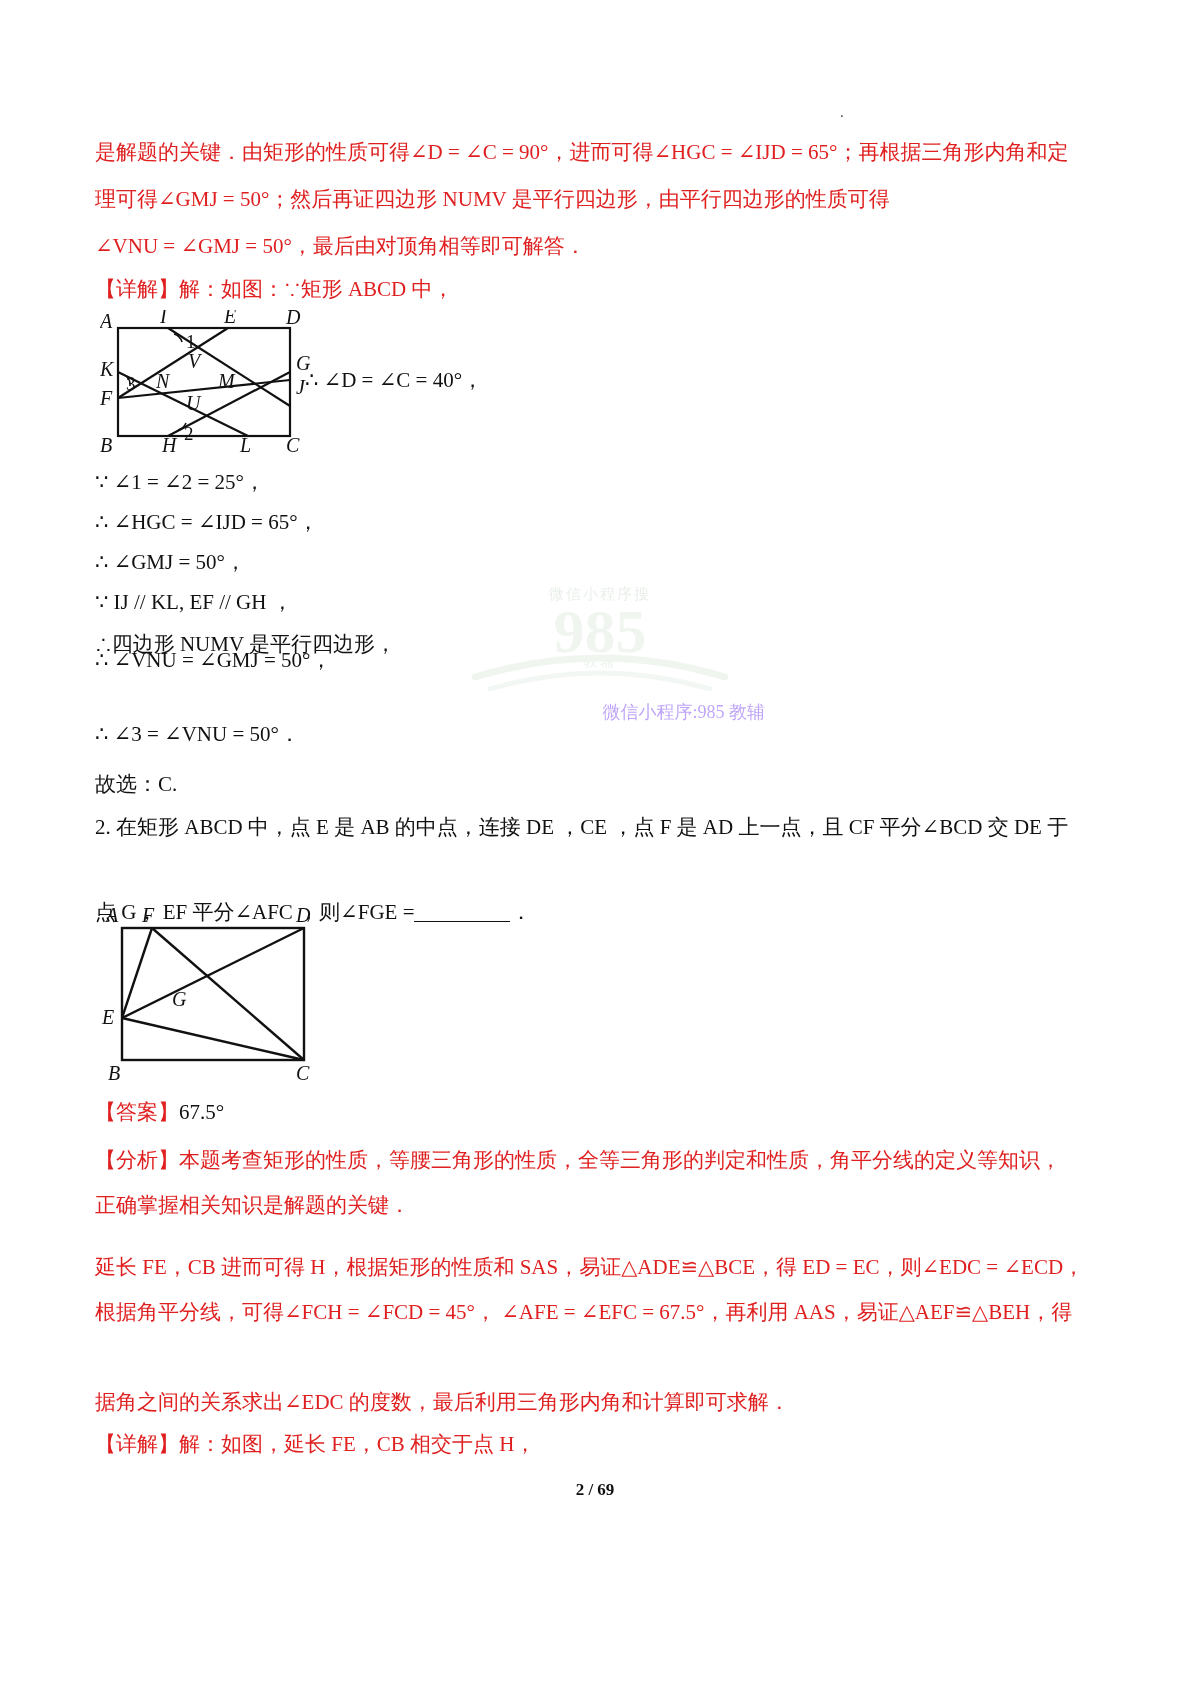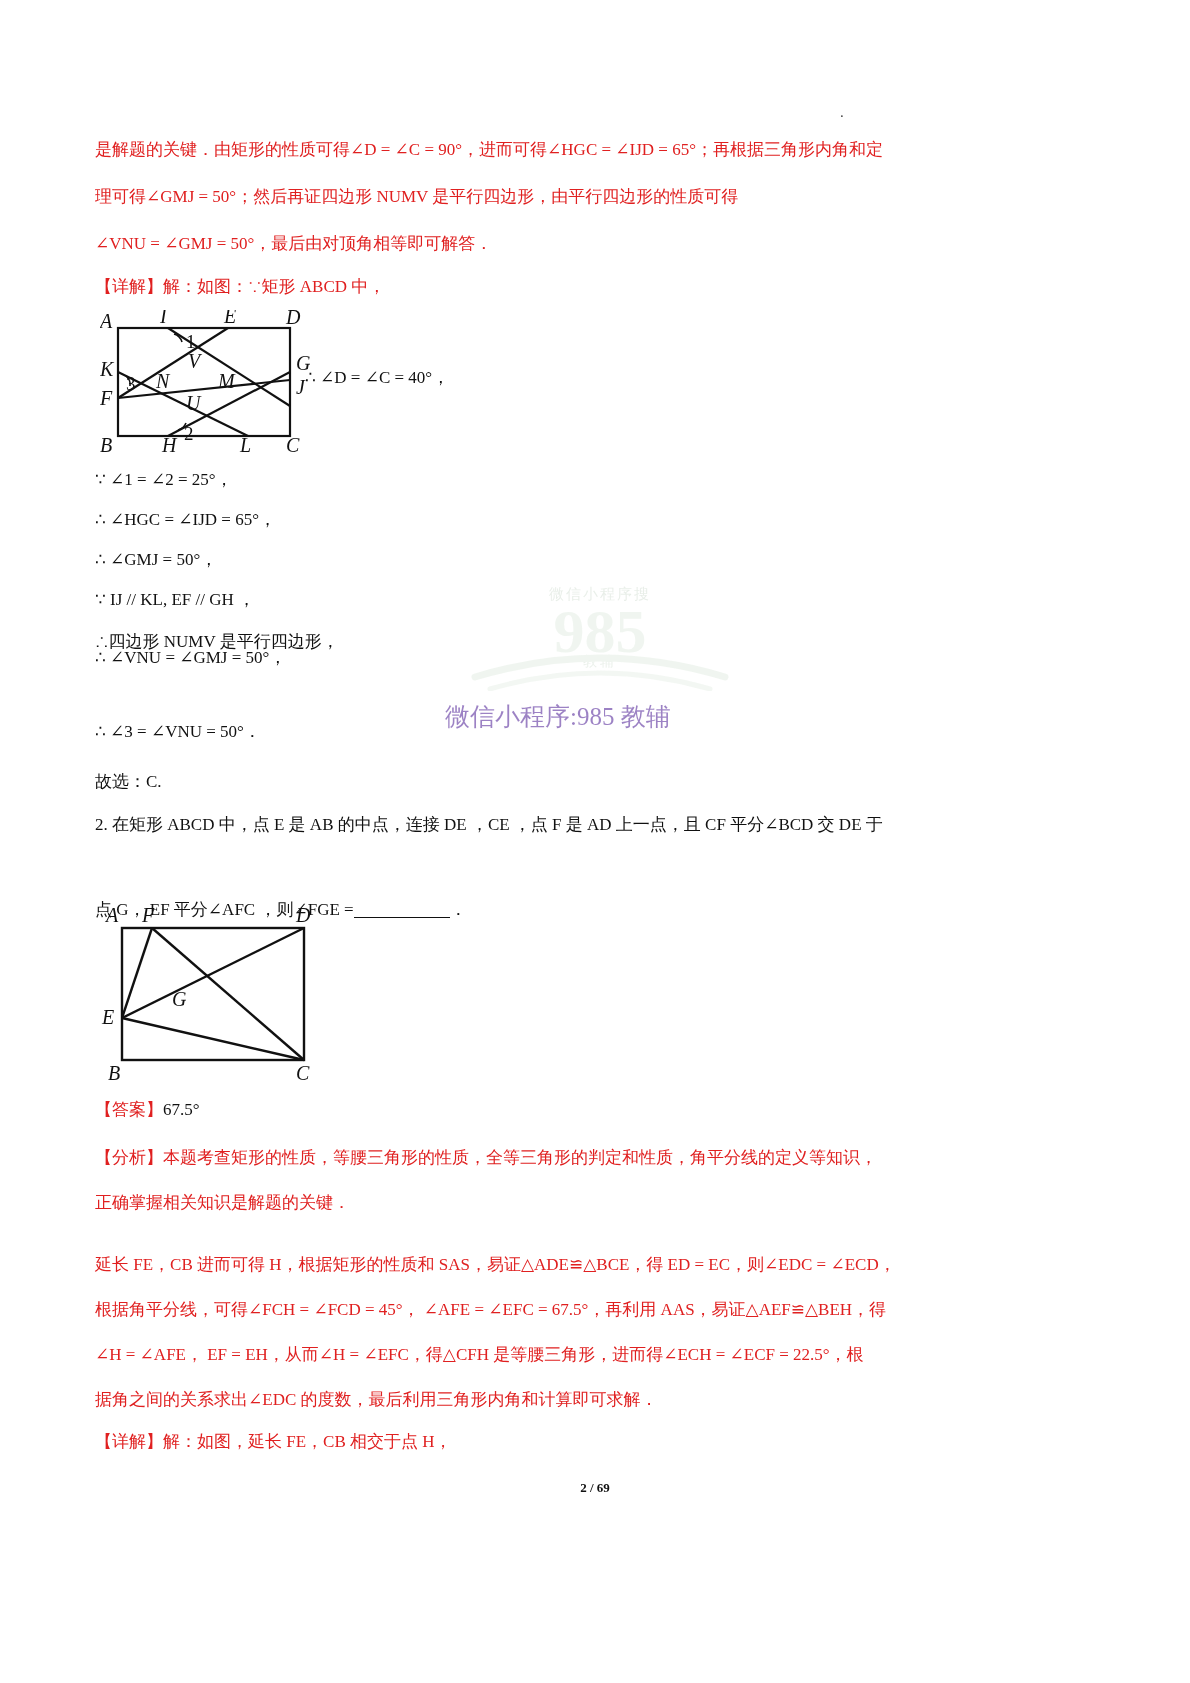--- a/index.html
+++ b/index.html
@@ -10,32 +10,32 @@
 
   
   .watermark{position:absolute;left:455px;top:585px;width:290px;height:160px;
              opacity:.30;pointer-events:none;text-align:center;
              color:#b9ccb9;}
   .wm-top{font-family:"DejaVu Sans",sans-serif;font-size:15px;letter-spacing:2px;color:#b6c9b6;}
   .wm-num{font-family:"Liberation Serif",serif;font-size:62px;font-weight:bold;
           color:#cfe0cf;line-height:.95;margin-top:-2px;}
   .wm-sub{font-family:"DejaVu Sans",sans-serif;font-size:14px;color:#bcd0bc;margin-top:-8px;letter-spacing:3px;}
   .wm-arc{position:absolute;left:0;top:46px;width:290px;height:60px;}
-  .wm-caption{position:absolute;left:445px;top:700px;width:320px;text-align:left;
-              font-size:25px;color:#4c1d95;opacity:.55;
+  .wm-caption{position:absolute;left:445px;top:700px;width:320px;text-align:right;
+              font-size:18px;color:#8b5cf6;opacity:.55;
               font-family:"Liberation Serif",serif;pointer-events:none;}
 
   
-  .line{position:absolute;white-space:nowrap;font-size:17px;line-height:1.2;}
+  .line{position:absolute;white-space:nowrap;font-size:21px;line-height:1.2;}
   .red{color:#e02020;}
   .blk{color:#111;}
   .ul-blank{display:inline-block;width:96px;border-bottom:1.6px solid #111;vertical-align:-3px;}
   .figure{position:absolute;}
   .pagenum{position:absolute;left:0;top:1480px;width:1190px;text-align:center;
-           font-size:13px;font-weight:bold;color:#111;}
+           font-size:17px;font-weight:bold;color:#111;}
   .dot-mark{position:absolute;left:840px;top:104px;font-size:15px;color:#444;}
   svg{display:block;}
   .lbl{font-family:"Liberation Serif","DejaVu Serif",serif;font-style:italic;font-size:20px;fill:#111;}
   .lbln{font-family:"Liberation Serif","DejaVu Serif",serif;font-style:normal;font-size:19px;fill:#111;}
 </style>
 </head>
 <body>
 
 <div class="page">
 
@@ -142,21 +142,20 @@
     <span class="red">【答案】</span><span class="blk">67.5°</span>
   </div>
 
   <div class="line" style="left:95px;top:1148px;">
     <span class="red">【分析】</span><span class="red">本题考查矩形的性质，等腰三角形的性质，全等三角形的判定和性质，角平分线的定义等知识，</span>
   </div>
   <div class="line red" style="left:95px;top:1193px;">正确掌握相关知识是解题的关键．</div>
 
   <div class="line red" style="left:95px;top:1255px;">延长 FE，CB 进而可得 H，根据矩形的性质和 SAS，易证△ADE≌△BCE，得 ED = EC，则∠EDC = ∠ECD，</div>
   <div class="line red" style="left:95px;top:1300px;">根据角平分线，可得∠FCH = ∠FCD = 45°， ∠AFE = ∠EFC = 67.5°，再利用 AAS，易证△AEF≌△BEH，得</div>
-  <div class="line red" style="left:95px;top:1345px;">∠H = ∠AFE， EF = EH，从而∠H = ∠EFC，得△CFH 是等腰三角形，进而得∠ECH = ∠ECF = 22.5°，根</div>
   <div class="line" style="left:95px;top:1432px;">
     <span class="red">【详解】解：如图，延长 FE，CB 相交于点 H，</span>
   </div>
   <div class="line red" style="left:95px;top:1390px;">据角之间的关系求出∠EDC 的度数，最后利用三角形内角和计算即可求解．</div>
 
   <div class="pagenum">2 / 69</div>
 
 </div>
 
 </body></html>

